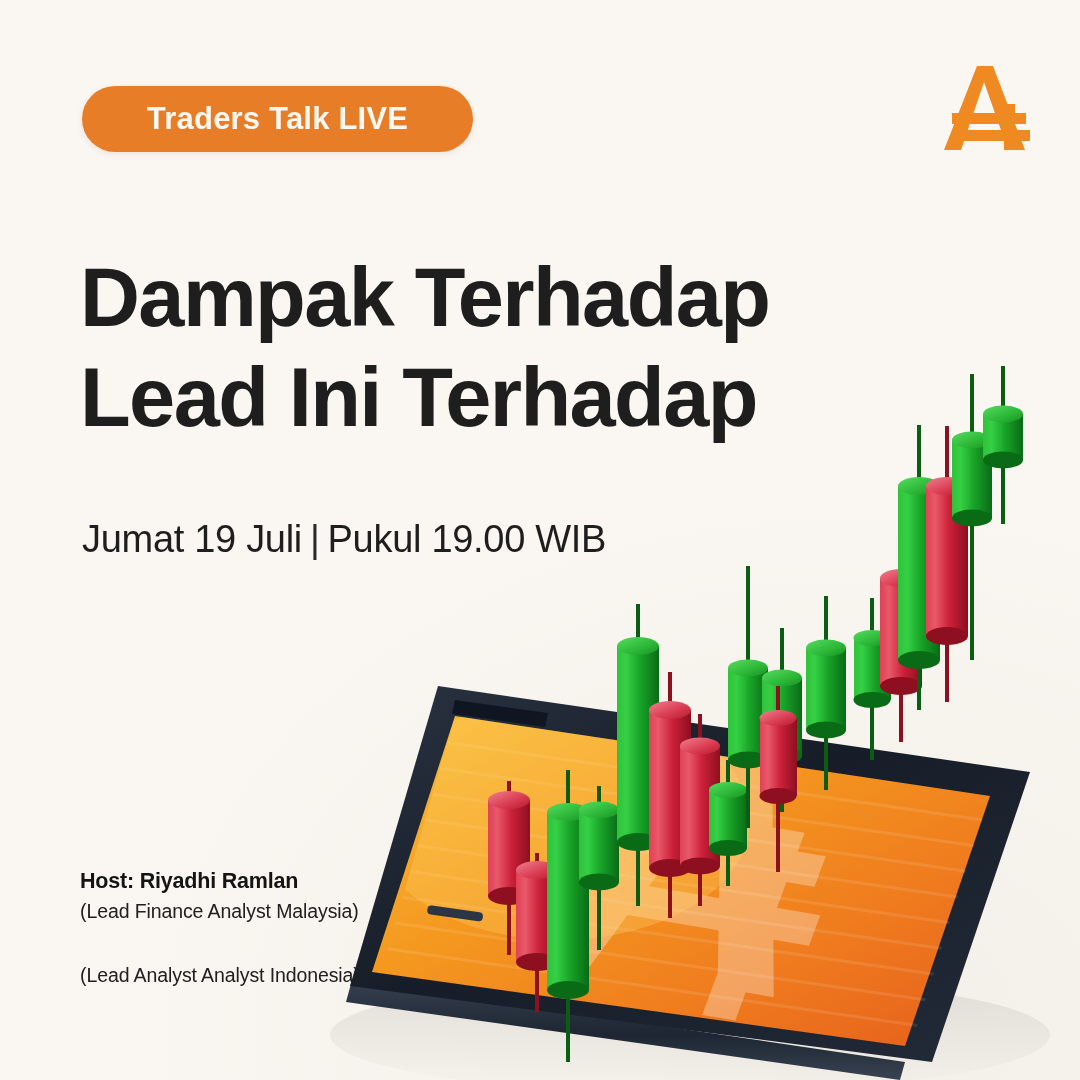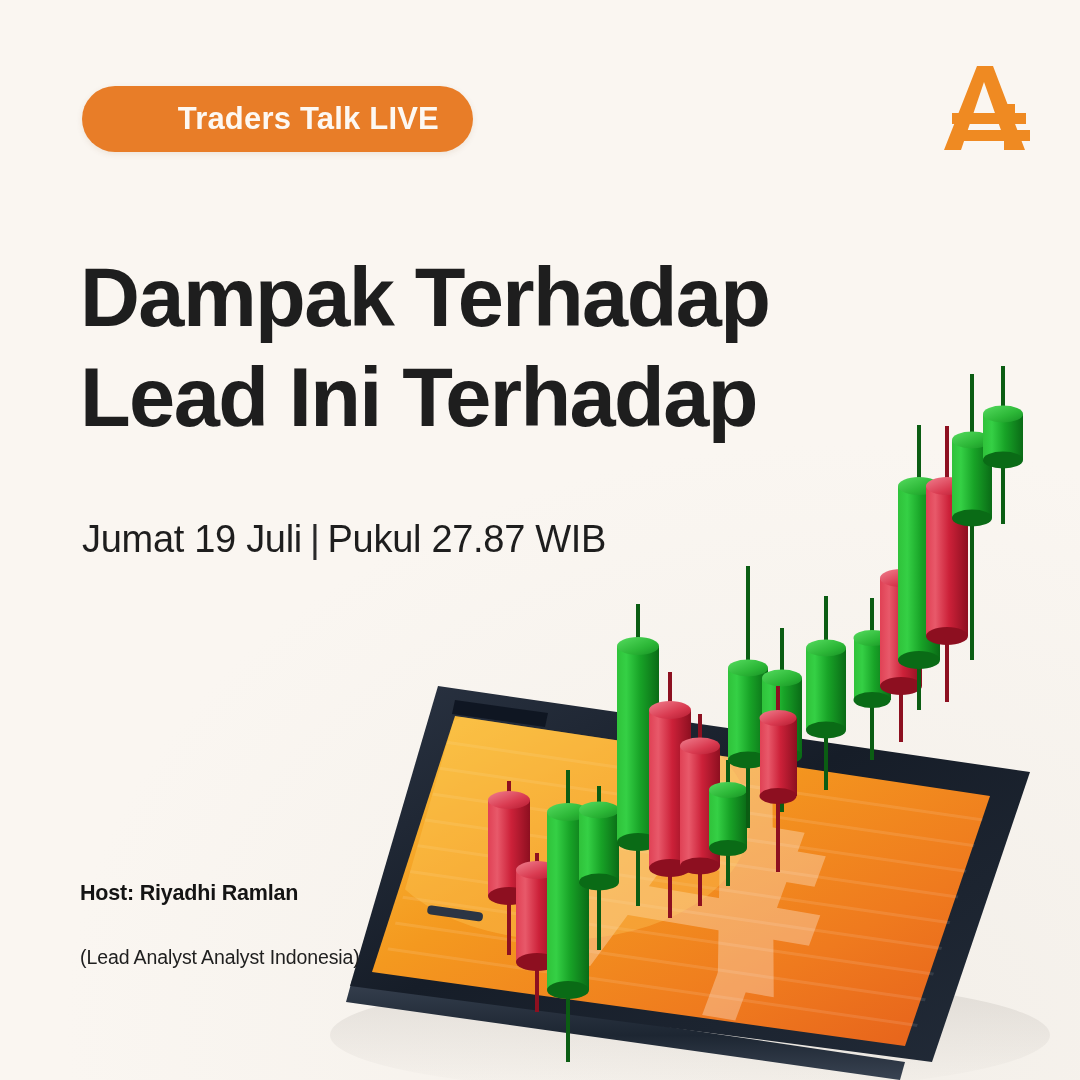--- a/index.html
+++ b/index.html
@@ -15,21 +15,21 @@
     background:
       radial-gradient(120% 90% at 78% 95%, #f3efe9 0%, rgba(250,246,241,0) 60%),
       #faf6f1;
     overflow:hidden;
   }
 
   
   .badge{
     position:absolute;left:82px;top:86px;
     height:66px;min-width:391px;box-sizing:border-box;
-    display:flex;align-items:center;justify-content:flex-end;
+    display:flex;align-items:center;justify-content:center;
     padding:0 34px;
     background:#e87d28;
     border-radius:33px;
     color:#fdf8f2;
     font-size:31px;font-weight:700;letter-spacing:.2px;
     box-shadow:0 2px 6px rgba(120,70,20,.10);
   }
 
   
   .brand-logo{position:absolute;right:44px;top:58px;width:100px;height:100px;}
@@ -47,21 +47,21 @@
   
   .datetime{
     position:absolute;left:82px;top:518px;
     color:#1e1e1e;font-size:38px;font-weight:400;letter-spacing:-.3px;
     white-space:nowrap;
   }
   .datetime .sep{padding:0 8px;font-weight:300;color:#2a2a2a;}
 
   
   .credits{position:absolute;left:80px;top:866px;width:520px;z-index:40;}
-  .credit-block{margin-bottom:34px;margin-top:12px;}
+  .credit-block{margin-bottom:34px;}
   .credit-block:last-child{margin-bottom:0;}
   .credit-name{
     color:#141414;font-size:21.5px;font-weight:700;letter-spacing:-.2px;
     line-height:30px;white-space:nowrap;
   }
   .credit-role{
     color:#202020;font-size:19.5px;font-weight:400;letter-spacing:-.1px;
     line-height:30px;white-space:nowrap;
   }
 
@@ -312,25 +312,26 @@
       </g>
     </svg>
   </div>
 
   <h1 class="headline">
     <span class="l">Dampak Terhadap</span>
     <span class="l">Lead Ini Terhadap</span>
   </h1>
 
   <div class="datetime">
-    <span>Jumat 19 Juli</span><span class="sep">|</span><span>Pukul 27.87 WIB</span>
+    <span>Jumat 19 Juli</span><span class="sep">|</span><span>Pukul 19.00 WIB</span>
   </div>
 
   <div class="credits">
     <div class="credit-block">
       <div class="credit-name">Host: Riyadhi Ramlan</div>
+      <div class="credit-role">(Lead Finance Analyst Malaysia)</div>
     </div>
     <div class="credit-block">
       <div class="credit-role">(Lead Analyst Analyst Indonesia)</div>
     </div>
   </div>
 
 </div>
 
 </body></html>

